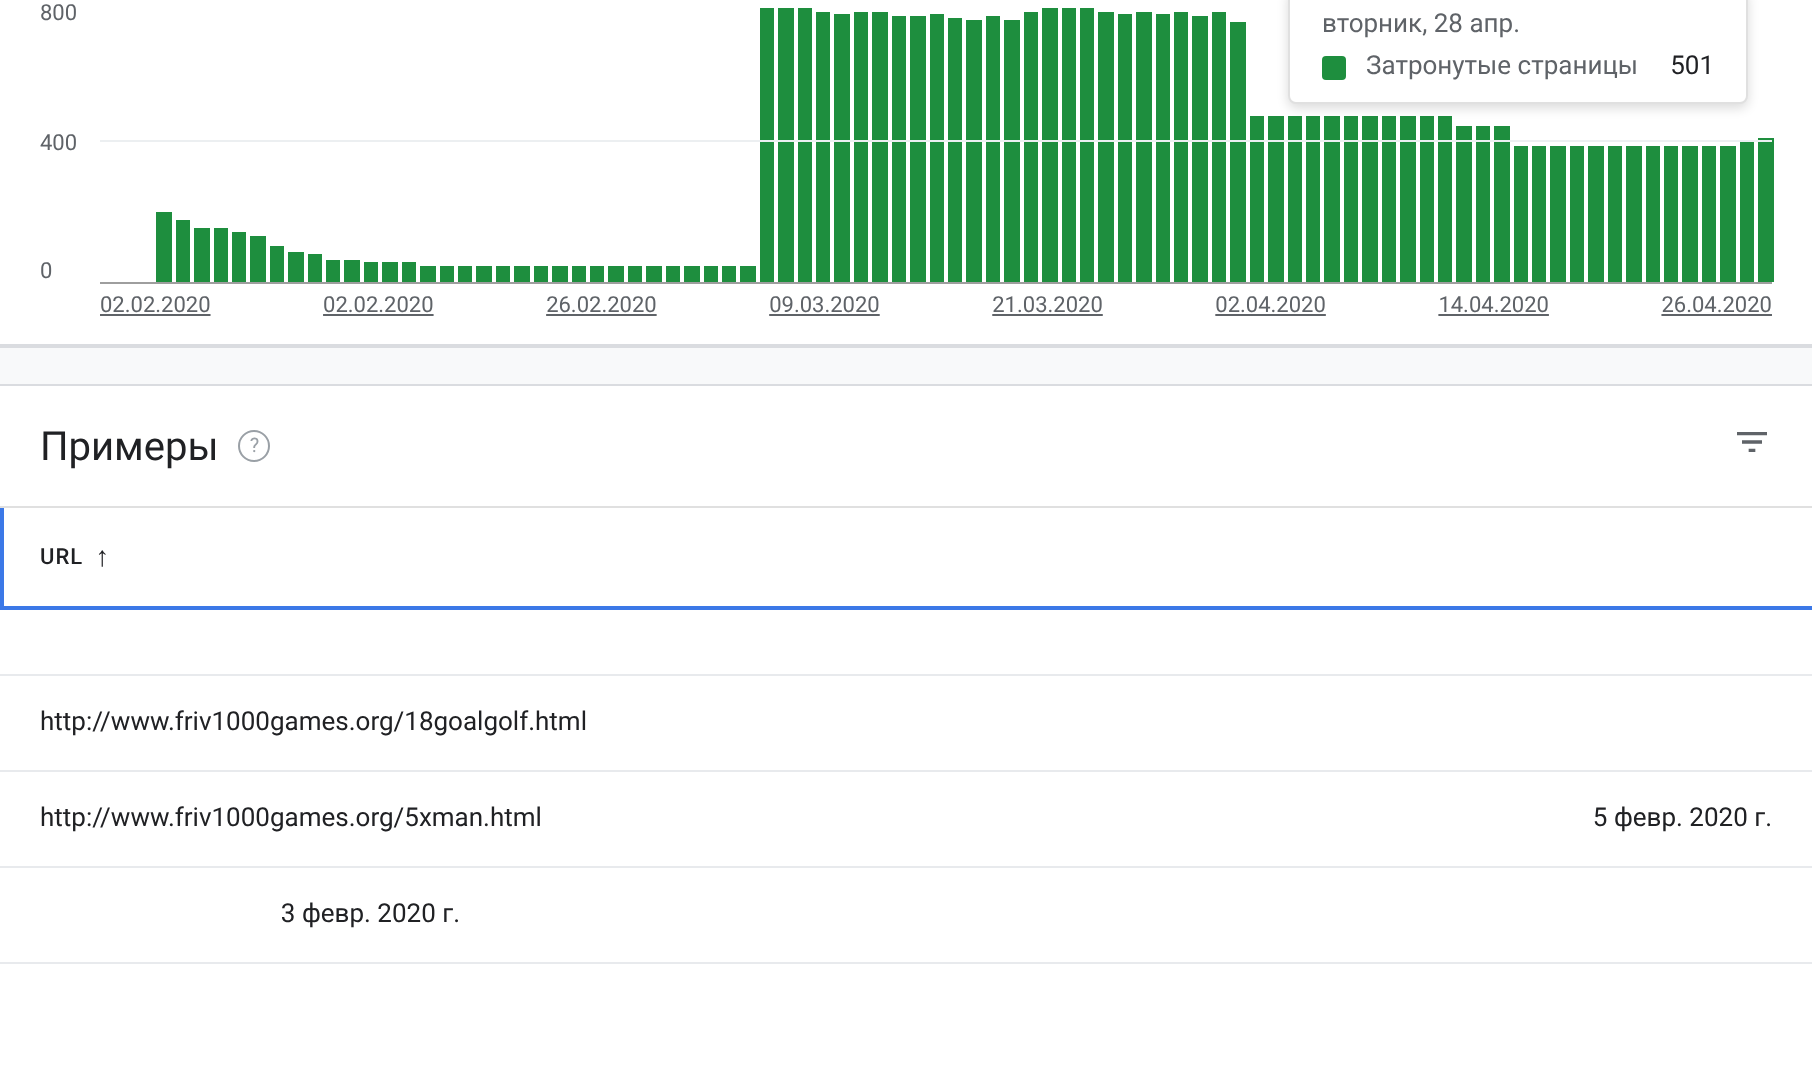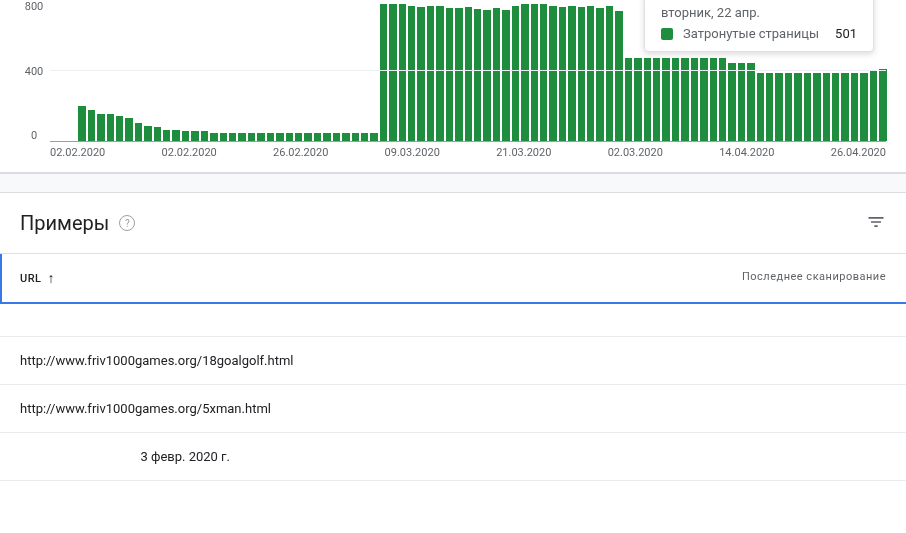--- a/index.html
+++ b/index.html
@@ -20,21 +20,21 @@
     position: relative;
     height: 160px;
   }
   .y-axis {
     position: absolute;
     left: -30px; top: 0; bottom: 18px;
     width: 28px;
     display: flex;
     flex-direction: column;
     justify-content: space-between;
-    align-items: center;
+    align-items: flex-start;
     font-size: 11px;
     color: #5f6368;
   }
   .plot {
     position: absolute;
     left: 0; right: 0; top: 0; bottom: 18px;
     border-bottom: 1px solid #9e9e9e;
     display: flex;
     align-items: flex-end;
     gap: 2px;
@@ -50,20 +50,21 @@
     min-width: 0;
   }
   .x-axis {
     position: absolute;
     left: 0; right: 0; bottom: 0;
     height: 14px;
     display: flex;
     justify-content: space-between;
     font-size: 11px;
     color: #5f6368;
+    text-decoration: underline;
   }
   .tooltip {
     position: absolute;
     top: -6px;
     right: 12px;
     background: #fff;
     border: 1px solid #e0e0e0;
     border-radius: 4px;
     box-shadow: 0 2px 6px rgba(0,0,0,.15);
     padding: 10px 16px;
@@ -226,26 +227,26 @@
         <div class="bar" style="height: 48%;"></div>
         <div class="bar" style="height: 50%;"></div>
         <div class="bar" style="height: 51%;"></div>
       </div>
     <div class="x-axis">
       <span>02.02.2020</span>
       <span>02.02.2020</span>
       <span>26.02.2020</span>
       <span>09.03.2020</span>
       <span>21.03.2020</span>
-      <span>02.03.2020</span>
+      <span>02.04.2020</span>
       <span>14.04.2020</span>
       <span>26.04.2020</span>
     </div>
     <div class="tooltip">
-      <div>вторник, 22 апр.</div>
+      <div>вторник, 28 апр.</div>
       <div class="tooltip-row">
         <span class="swatch"></span>
         <span>Затронутые страницы</span>
         <span class="tooltip-val">501</span>
       </div>
     </div>
   </div>
 </div>
 
 <div class="gap"></div>
@@ -258,28 +259,28 @@
         <path d="M10 18h4v-2h-4v2zM3 6v2h18V6H3zm3 7h12v-2H6v2z"></path>
       </svg>
   </span>
 </div>
 
 <div class="table-head">
   <div class="th url">
     <span>URL</span>
     <span class="sort-arrow">↑</span>
   </div>
-  <div class="th date">Последнее сканирование</div>
 </div>
 
 <div id="rows">
     <div class="row">
     </div>
     <div class="row">
       <div class="cell-url">http://www.friv1000games.org/18goalgolf.html</div>
     </div>
     <div class="row">
       <div class="cell-url">http://www.friv1000games.org/5xman.html</div>
+      <div class="cell-date">5 февр. 2020 г.</div>
     </div>
     <div class="row">
       <div class="cell-date">3 февр. 2020 г.</div>
     </div>
   </div>
 
 </body></html>

